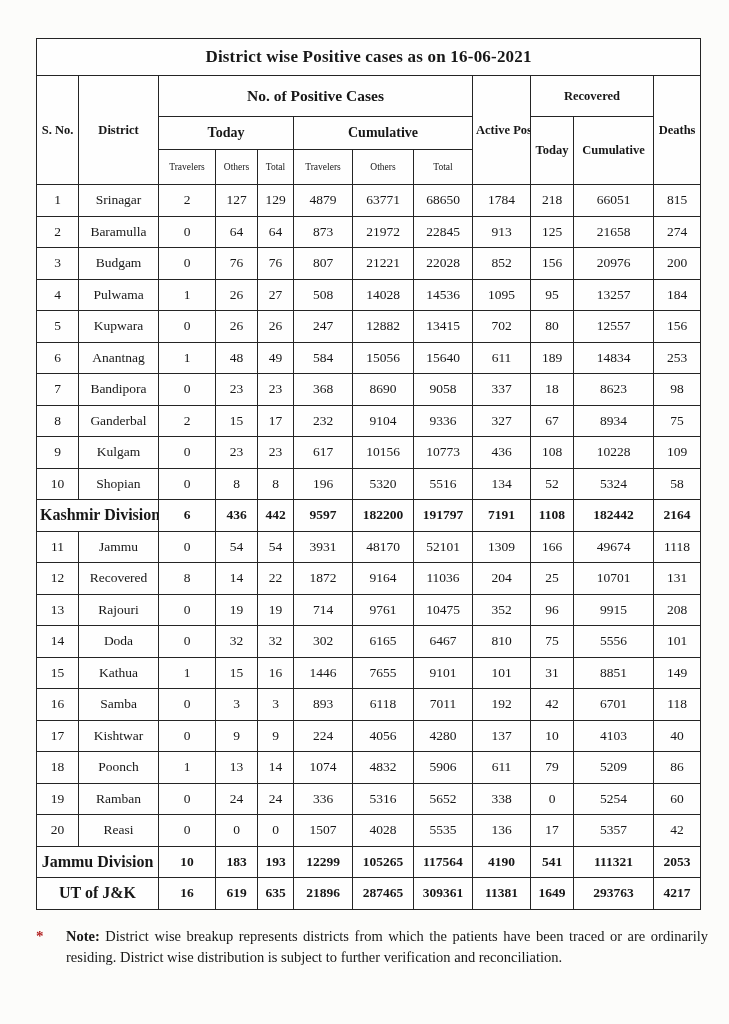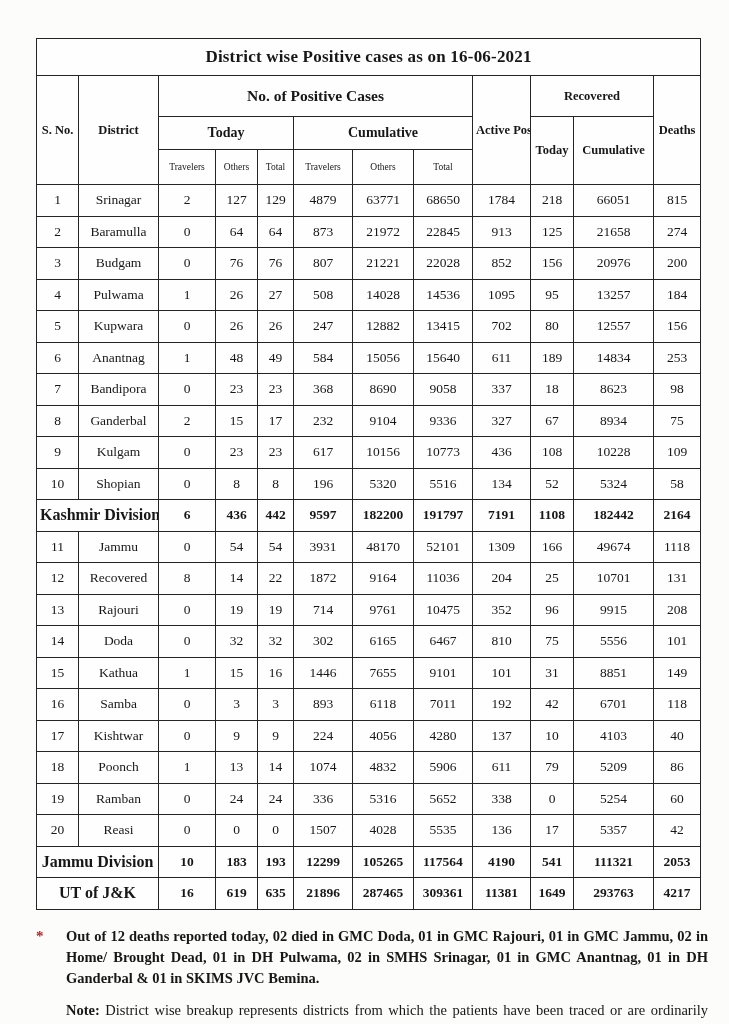--- a/index.html
+++ b/index.html
@@ -474,18 +474,17 @@
           <td>4217</td>
         </tr>
       </tbody>
   </table>
 
   <div class="footnotes">
     <div class="fn-marker-col">
       <span class="fn-marker" id="fn-marker" style="color: rgb(178, 34, 34);">*</span>
     </div>
     <div class="fn-text-col">
-      <p class="fn-deaths">Out of 12 deaths reported today, 02 died in GMC Doda, 01 in GMC Rajouri, 01 in GMC Jammu, 02 in Home/ Brought Dead, 01 in DH Pulwama, 02 in SMHS Srinagar, 01 in GMC Anantnag, 01 in DH Ganderbal &amp; 01 in SKIMS JVC Bemina.</p>
       <p class="fn-note"><b>Note:</b><span> District wise breakup represents districts from which the patients have been traced or are ordinarily residing. District wise distribution is subject to further verification and reconciliation.</span></p>
     </div>
   </div>
 
 </div>
 
 </body></html>

